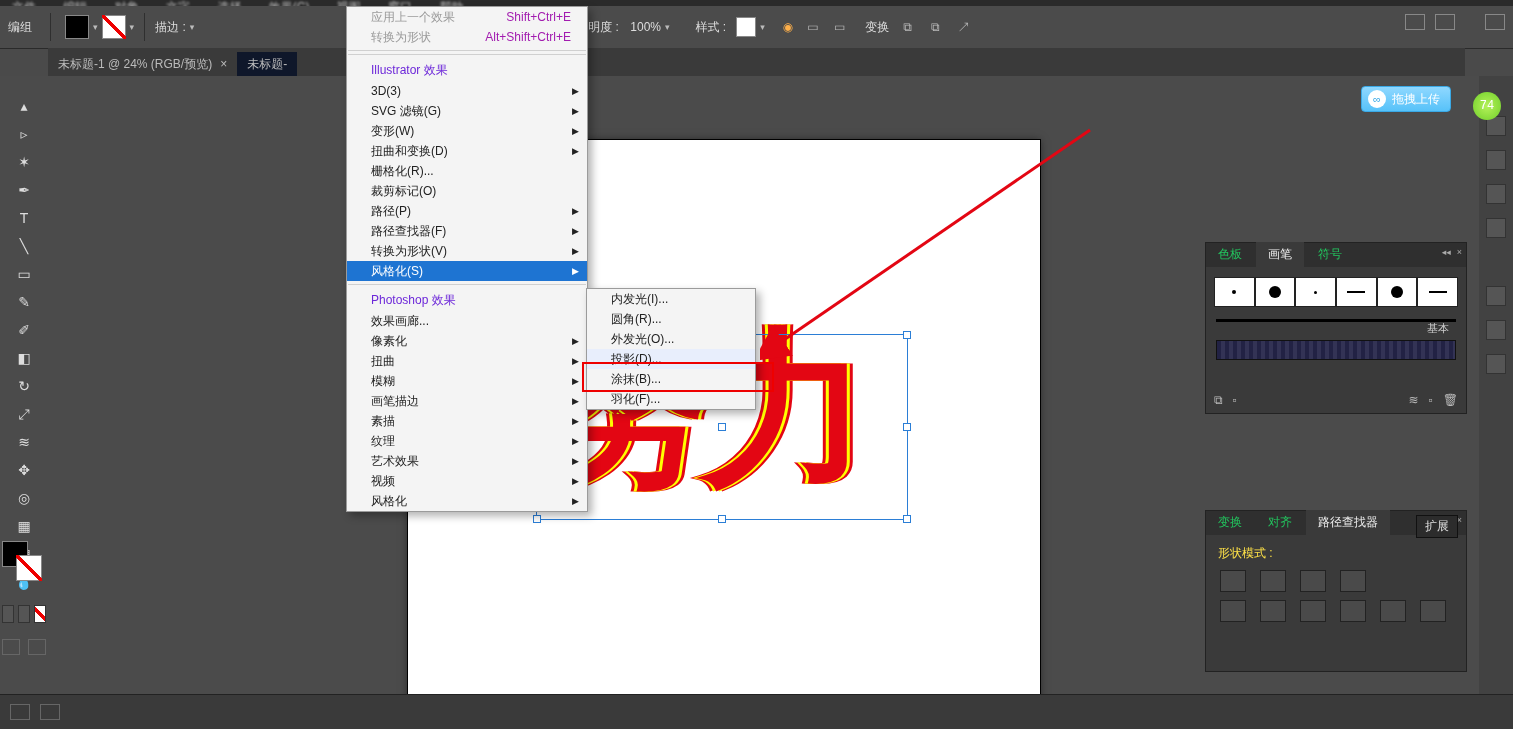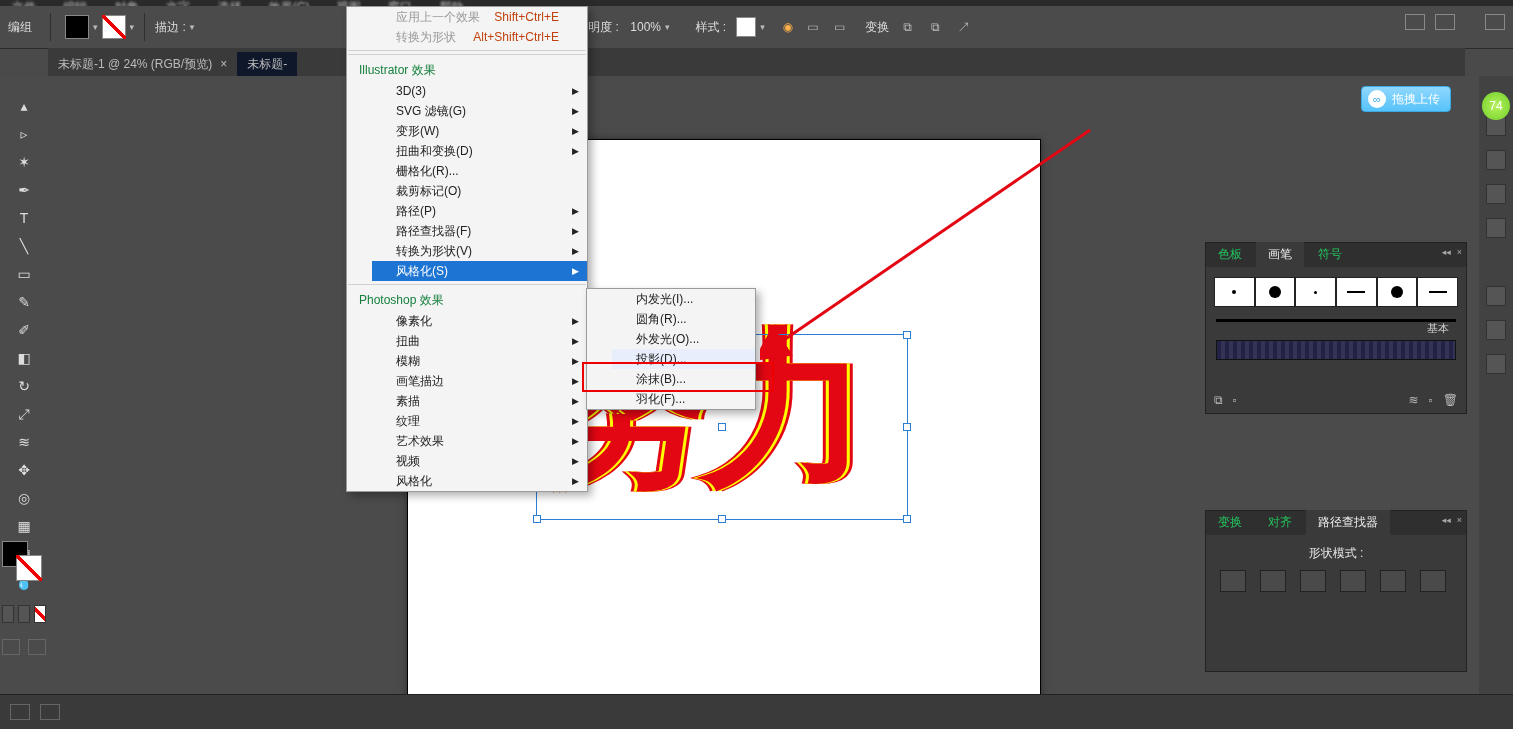--- a/index.html
+++ b/index.html
@@ -45,52 +45,52 @@
   .selbox{position:absolute;left:536px;top:334px;width:370px;height:184px;border:1px solid #2b7ed6;pointer-events:none;}
   .selbox .h{position:absolute;width:6px;height:6px;background:#fff;border:1px solid #2b7ed6;}
   .h.tl{left:-4px;top:-4px}.h.tm{left:50%;top:-4px;margin-left:-4px}.h.tr{right:-4px;top:-4px}
   .h.ml{left:-4px;top:50%;margin-top:-4px}.h.mr{right:-4px;top:50%;margin-top:-4px}
   .h.bl{left:-4px;bottom:-4px}.h.bm{left:50%;bottom:-4px;margin-left:-4px}.h.br{right:-4px;bottom:-4px}
   .h.ct{left:50%;top:50%;margin:-4px 0 0 -4px}
   
   .arrow{position:absolute;pointer-events:none;}
   
   .menu{position:absolute;background:#f4f4f4;border:1px solid #9b9b9b;box-shadow:4px 4px 8px rgba(0,0,0,.3);color:#222;}
-  .menu .mi{height:20px;display:flex;align-items:center;padding:0 28px 0 24px;white-space:nowrap;position:relative;margin-left:25px;}
+  .menu .mi{height:20px;display:flex;align-items:center;padding:0 28px 0 24px;white-space:nowrap;position:relative;}
   .menu .mi.disabled{color:#9a9a9a;}
   .menu .mi.hi{background:#1e74d2;color:#fff;}
-  .menu .mi .sc{position:absolute;right:28px;color:#c2410c;}
+  .menu .mi .sc{position:absolute;right:16px;color:#a21caf;}
   .menu .mi .ar{position:absolute;right:8px;font-size:9px;}
-  .menu .hdr{color:#15803d;padding:4px 0 2px 12px;font-size:12px;}
+  .menu .hdr{color:#6d28d9;padding:4px 0 2px 12px;font-size:12px;margin-left:12px;}
   .menu .div{height:1px;background:#d0d0d0;margin:3px 1px;}
   .menu1{left:346px;top:6px;width:240px;}
   .menu2{left:586px;top:288px;width:168px;}
   .redbox{position:absolute;border:2px solid #e00;pointer-events:none;}
   
   .panel{position:absolute;right:46px;background:#3a3a3a;border:1px solid #222;color:#ccc;}
   .panel .tabs{display:flex;gap:2px;background:#2f2f2f;height:24px;align-items:flex-end;}
   .panel .ptab{padding:4px 12px;color:#22c55e;}
   .panel .ptab.act{background:#3a3a3a;color:#eee;}
   .panel .tiny{position:absolute;right:4px;top:4px;display:flex;gap:6px;color:#aaa;font-size:9px;}
   .panel1{top:242px;width:260px;height:170px;}
   .brushrow{display:flex;background:#3a3a3a;margin:10px 8px 0;}
   .brushrow .bc{flex:1;height:28px;background:#fff;border:1px solid #222;display:flex;align-items:center;justify-content:center;}
   .bline{height:3px;background:#000;margin:12px 10px 0;display:flex;align-items:center;}
   .bline::after{content:"";flex:1;}
   .blabel{position:absolute;right:17px;top:78px;font-size:11px;color:#ccc;}
   .prev{margin:18px 10px 0;height:18px;background:repeating-linear-gradient(90deg,#224 0 4px,#335 4px 8px);border:1px solid #111;}
   .panel2{top:510px;width:260px;height:160px;}
-  .panel2 .lab{padding:10px 12px 4px;color:#e5e5e5;text-align:center;}
+  .panel2 .lab{padding:10px 12px 4px;color:#fde047;}
   .iconrow{display:flex;gap:14px;padding:4px 14px;}
   .iconrow .ib{width:24px;height:20px;background:#4a4a4a;border:1px solid #222;}
   .expand{position:absolute;right:8px;top:4px;background:#2c2c2c;padding:2px 8px;border:1px solid #111;color:#ddd;}
   
   .cloud{position:absolute;right:62px;top:86px;height:24px;background:linear-gradient(#8fd8ff,#57c2f9);border-radius:4px;display:flex;align-items:center;color:#fff;padding:0 10px 0 30px;font-size:12px;border:1px solid #3aa9e6;}
   .cloud .ci{position:absolute;left:6px;top:3px;width:18px;height:18px;border-radius:50%;background:#fff;display:flex;align-items:center;justify-content:center;color:#3aa9e6;font-size:11px;}
-  .greencirc{position:absolute;right:3px;top:92px;width:28px;height:28px;border-radius:50%;background:radial-gradient(#b6f25a,#6fcf2a);display:flex;align-items:center;justify-content:center;color:#fff;font-size:12px;overflow:hidden;}
+  .greencirc{position:absolute;right:12px;top:92px;width:28px;height:28px;border-radius:50%;background:radial-gradient(#b6f25a,#6fcf2a);display:flex;align-items:center;justify-content:center;color:#fff;font-size:12px;overflow:hidden;font-family:Liberation Mono, monospace;}
   
   .botbar{position:absolute;left:0;right:0;bottom:0;height:34px;background:#3a3a3a;border-top:1px solid #222;display:flex;align-items:center;padding-left:10px;gap:10px;}
   .botbar .ic{width:18px;height:14px;border:1px solid #666;}
 </style>
 </head>
 <body>
 
 <div class="menubar">
   <span>文件</span>
   <span>编辑</span>
@@ -259,20 +259,21 @@
   <div class="mi">
       <span>转换为形状(V)</span>
       <span class="ar">▶</span>
     </div>
   <div class="mi hi">
       <span>风格化(S)</span>
       <span class="ar" style="color:#fff">▶</span>
     </div>
   <div class="div"></div>
   <div class="hdr">Photoshop 效果</div>
+  <div class="mi">效果画廊...</div>
   <div class="mi">
       <span>像素化</span>
       <span class="ar">▶</span>
     </div>
   <div class="mi">
       <span>扭曲</span>
       <span class="ar">▶</span>
     </div>
   <div class="mi">
       <span>模糊</span>
@@ -377,20 +378,27 @@
     <div class="ptab">变换</div>
     <div class="ptab">对齐</div>
     <div class="ptab act">路径查找器</div>
   </div>
   <div class="lab">形状模式 :</div>
   <div class="iconrow">
     <div class="ib"></div>
     <div class="ib"></div>
     <div class="ib"></div>
     <div class="ib"></div>
+    <div class="expand">扩展</div>
+  </div>
+  <div class="iconrow">
+    <div class="ib"></div>
+    <div class="ib"></div>
+    <div class="ib"></div>
+    <div class="ib"></div>
     <div class="ib"></div>
     <div class="ib"></div>
   </div>
 </div>
 
 <div class="cloud">
   <span class="ci">∞</span>
   <span>拖拽上传</span>
 </div>
 <div class="greencirc">74</div>

